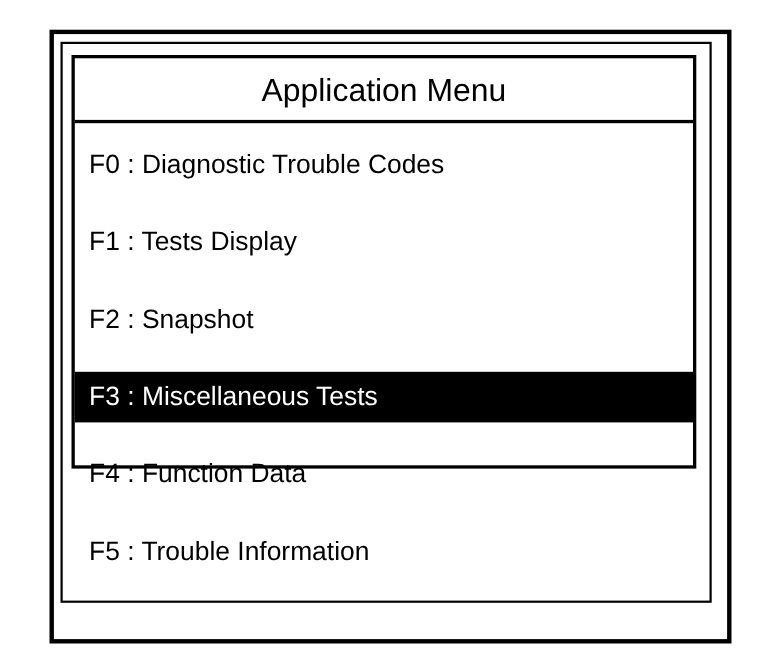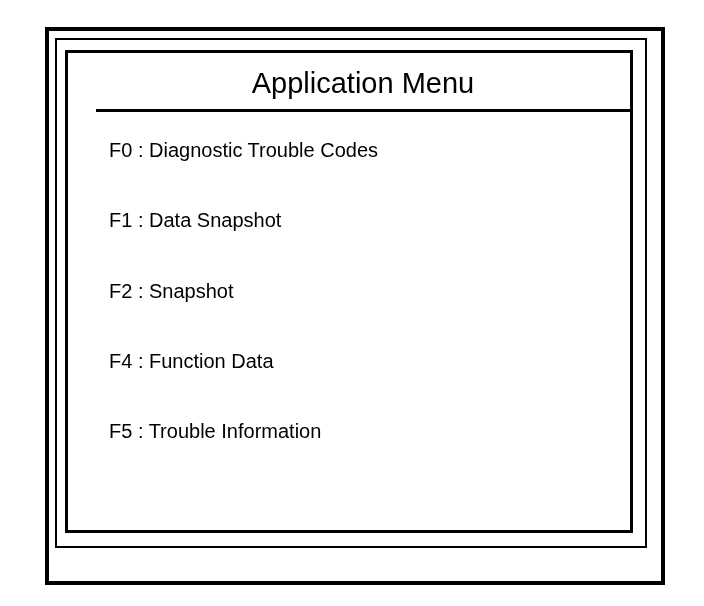--- a/index.html
+++ b/index.html
@@ -33,25 +33,24 @@
     height: 510px;
     border: 2px solid #000000;
     box-sizing: border-box;
     background: #ffffff;
   }
   .menu-box {
     position: absolute;
     left: 65px;
     top: 50px;
     width: 568px;
-    height: 483px;
+    height: 376px;
     border: 3px solid #000000;
     box-sizing: border-box;
     background: #ffffff;
-    padding-left: 28px;
   }
   .menu-title {
     height: 52px;
     border-bottom: 3px solid #000000;
     display: flex;
     align-items: center;
     justify-content: center;
     font-size: 29px;
     line-height: 1;
     padding-top: 4px;
@@ -60,21 +59,21 @@
   .menu-list {
     height: 422px;
   }
   .menu-item {
     height: 70.3px;
     display: flex;
     align-items: center;
     padding-left: 13px;
     padding-top: 6px;
     box-sizing: border-box;
-    font-size: 20px;
+    font-size: 24px;
     line-height: 1;
     white-space: nowrap;
     text-align: center;
   }
   .menu-item.selected {
     padding-left: 0;
   }
   .highlight-bar {
     width: 100%;
     height: 46px;
@@ -95,27 +94,32 @@
 <div class="menu-box">
   <div class="menu-title">Application Menu</div>
 
   <div class="menu-list">
 
     <div class="menu-item">
       <span>F0 : Diagnostic Trouble Codes</span>
     </div>
 
     <div class="menu-item">
-      <span>F1 : Data Snapshot</span>
+      <span>F1 : Tests Display</span>
     </div>
 
     <div class="menu-item">
       <span>F2 : Snapshot</span>
     </div>
 
+    <div class="menu-item selected">
+      <div class="highlight-bar">
+        <span>F3 : Miscellaneous Tests</span>
+      </div>
+    </div>
 
     <div class="menu-item">
       <span>F4 : Function Data</span>
     </div>
 
     <div class="menu-item">
       <span>F5 : Trouble Information</span>
     </div>
 
   </div>

